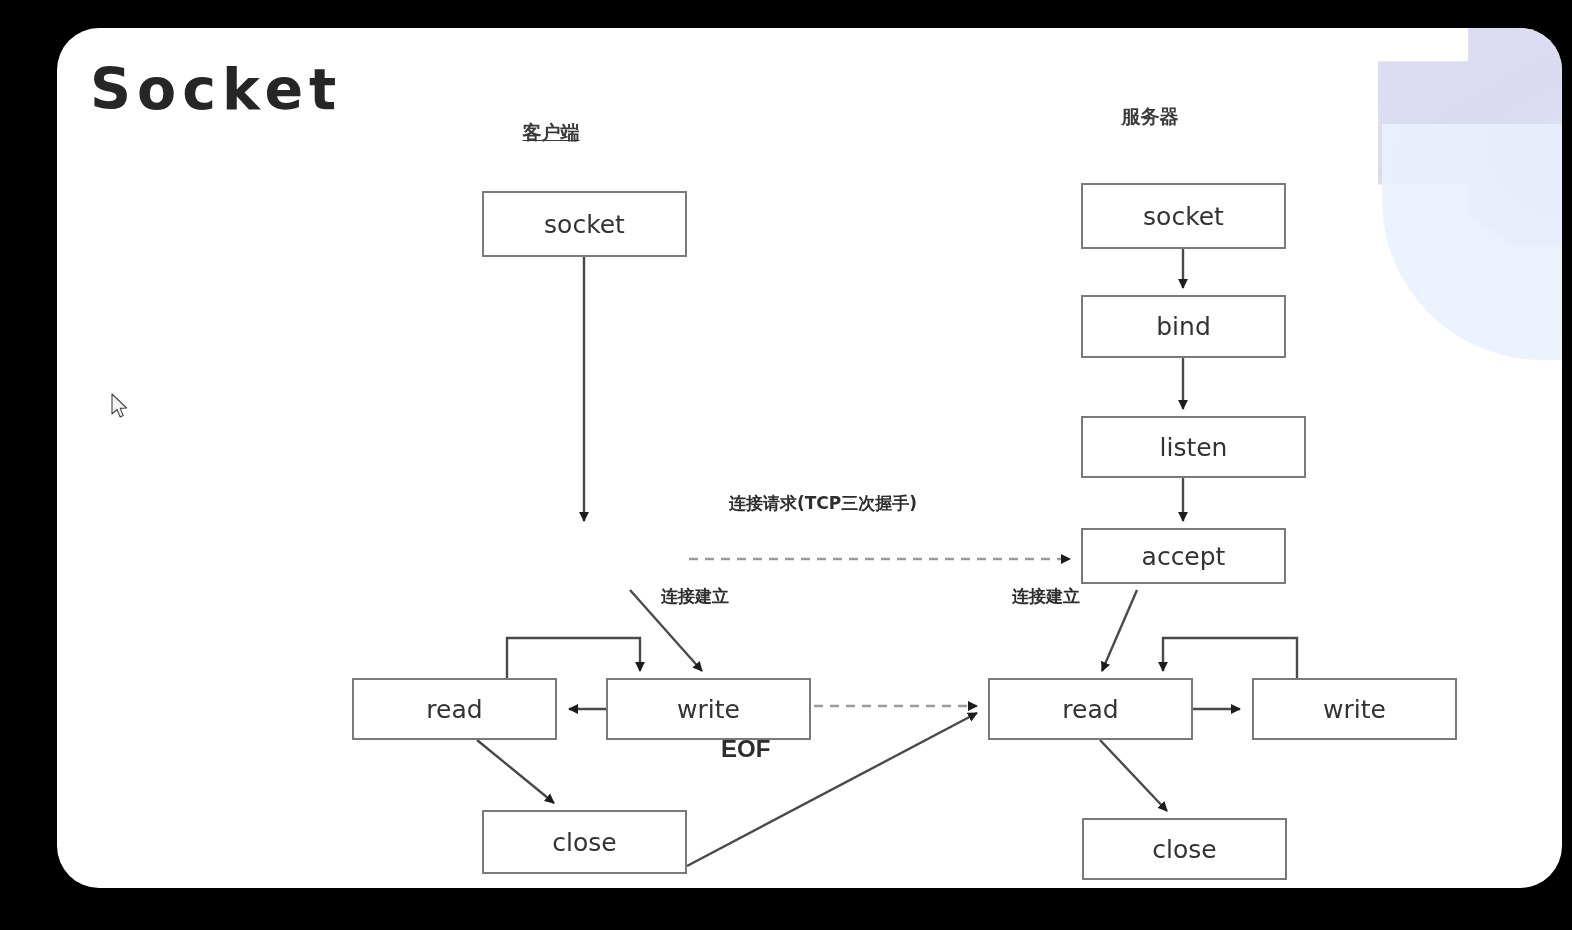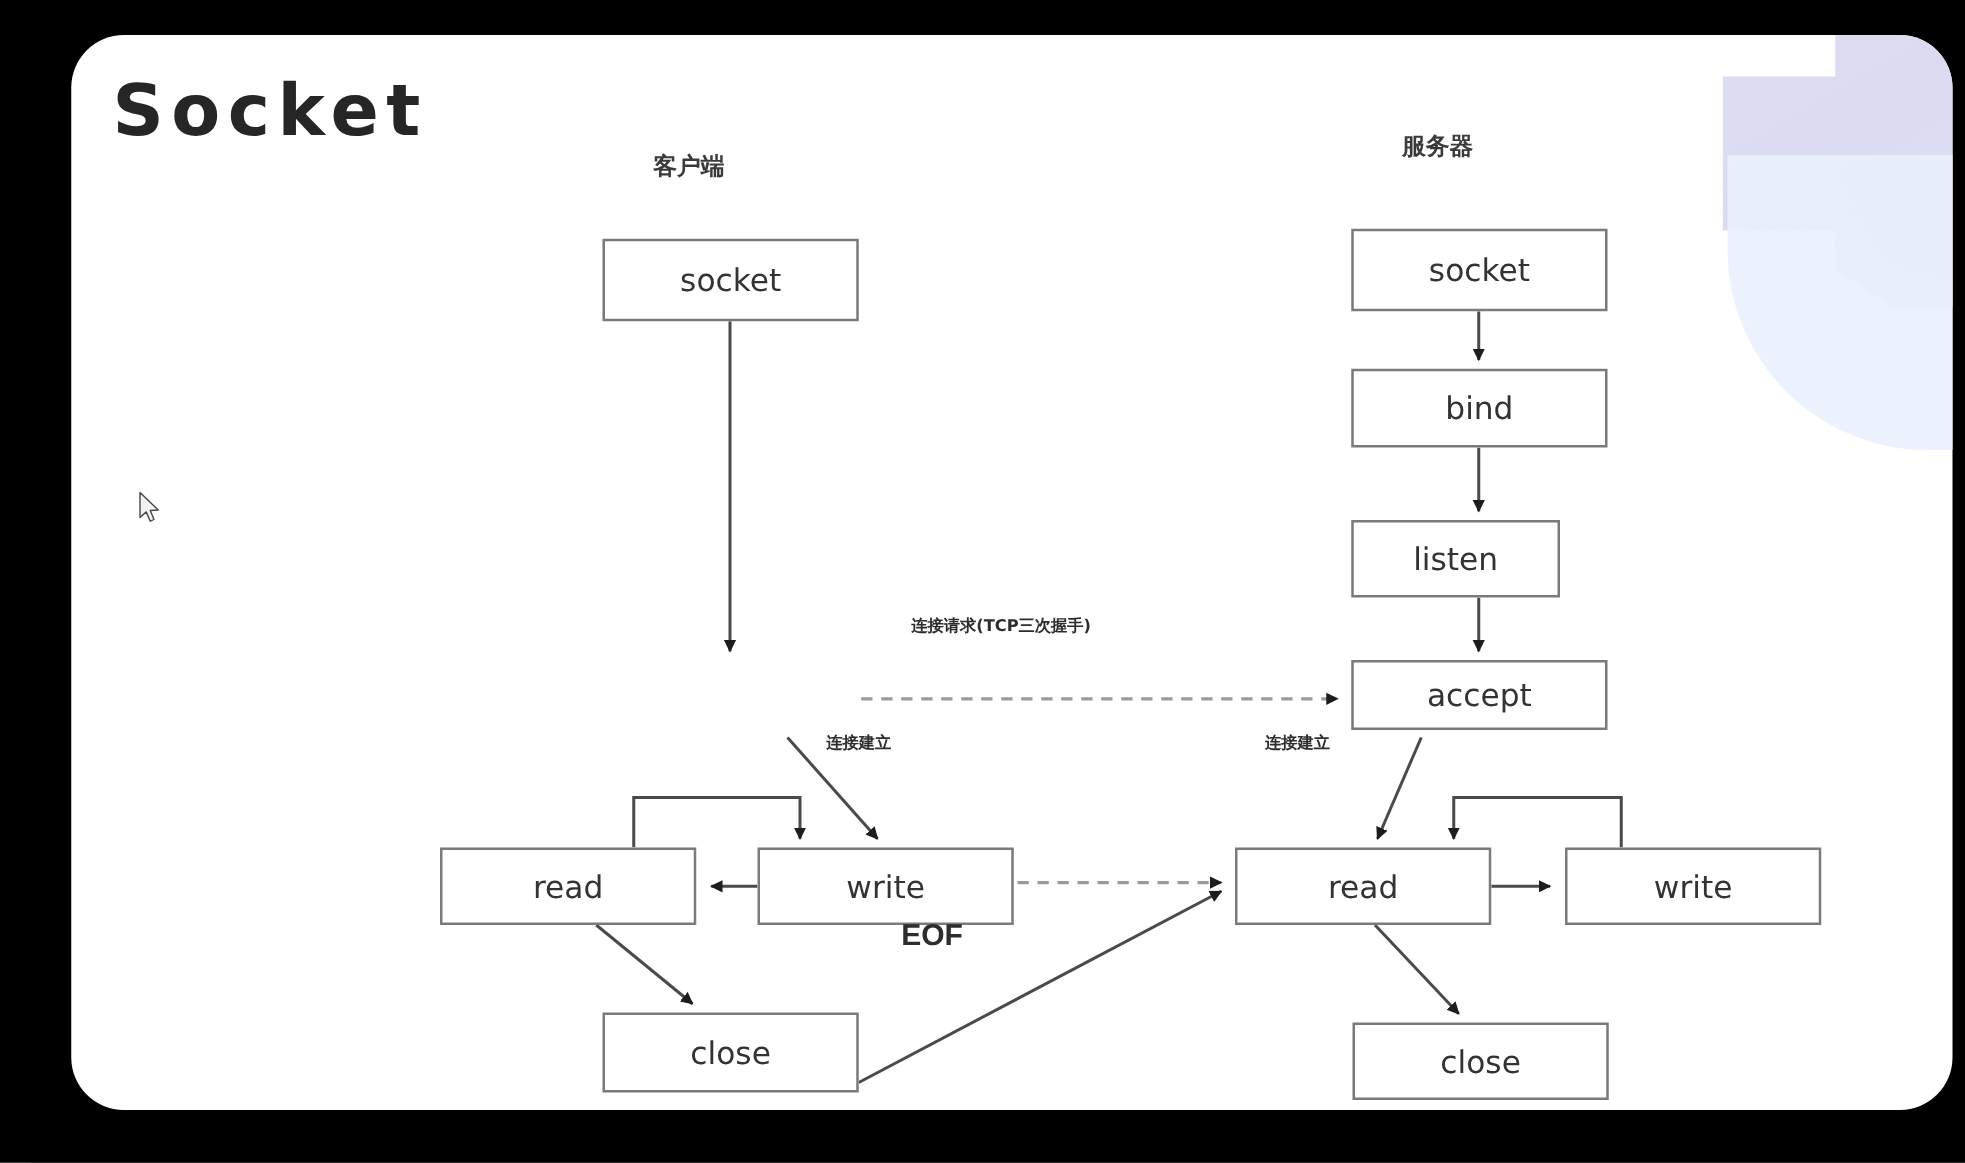--- a/index.html
+++ b/index.html
@@ -89,21 +89,21 @@
     box-sizing: border-box;
     display: flex;
     align-items: center;
     justify-content: center;
     font-size: 25px;
     color: #333333;
     font-family: "DejaVu Sans", "Liberation Sans", sans-serif;
   }
   .edge-label {
     position: absolute;
-    font-size: 13px;
+    font-size: 17px;
     font-weight: bold;
     color: #2d2d2d;
     white-space: nowrap;
     font-family: "DejaVu Sans", "Liberation Sans", sans-serif;
   }
   .edge-label.lat {
     font-size: 24px;
     font-family: "Liberation Sans", "DejaVu Sans", sans-serif;
   }
   svg.wires {
@@ -177,31 +177,31 @@
         </g>
 
         <g stroke="#9a9a9a" stroke-width="2.6" fill="none" stroke-dasharray="9 7">
 
           <path d="M632,531 L1013,531" marker-end="url(#ahd)"></path>
 
           <path d="M757,678 L920,678" marker-end="url(#ahd)"></path>
         </g>
       </svg>
 
-      <div class="col-label" style="left:494px; top:92px;">客户端</div>
+      <div class="col-label" style="left:494px; top:92px;text-decoration:underline;">客户端</div>
       <div class="col-label" style="left:1093px; top:76px;">服务器</div>
 
       <div class="node" style="left:425px; top:163px; width:205px; height:66px;">socket</div>
       <div class="node" style="left:295px; top:650px; width:205px; height:62px;">read</div>
       <div class="node" style="left:549px; top:650px; width:205px; height:62px;">write</div>
       <div class="node" style="left:425px; top:782px; width:205px; height:64px;">close</div>
 
       <div class="node" style="left:1024px; top:155px; width:205px; height:66px;">socket</div>
       <div class="node" style="left:1024px; top:267px; width:205px; height:63px;">bind</div>
-      <div class="node" style="left:1024px; top:388px; width:167px; height:62px;">listen</div>
+      <div class="node" style="left:1024px; top:388px; width:225px; height:62px;">listen</div>
       <div class="node" style="left:1024px; top:500px; width:205px; height:56px;">accept</div>
       <div class="node" style="left:931px; top:650px; width:205px; height:62px;">read</div>
       <div class="node" style="left:1195px; top:650px; width:205px; height:62px;">write</div>
       <div class="node" style="left:1025px; top:790px; width:205px; height:62px;">close</div>
 
       <div class="edge-label" style="left:672px; top:464px;">连接请求(TCP三次握手)</div>
       <div class="edge-label" style="left:604px; top:557px;">连接建立</div>
       <div class="edge-label" style="left:955px; top:557px;">连接建立</div>
       <div class="edge-label lat" style="left:664px; top:707px;">EOF</div>
 

